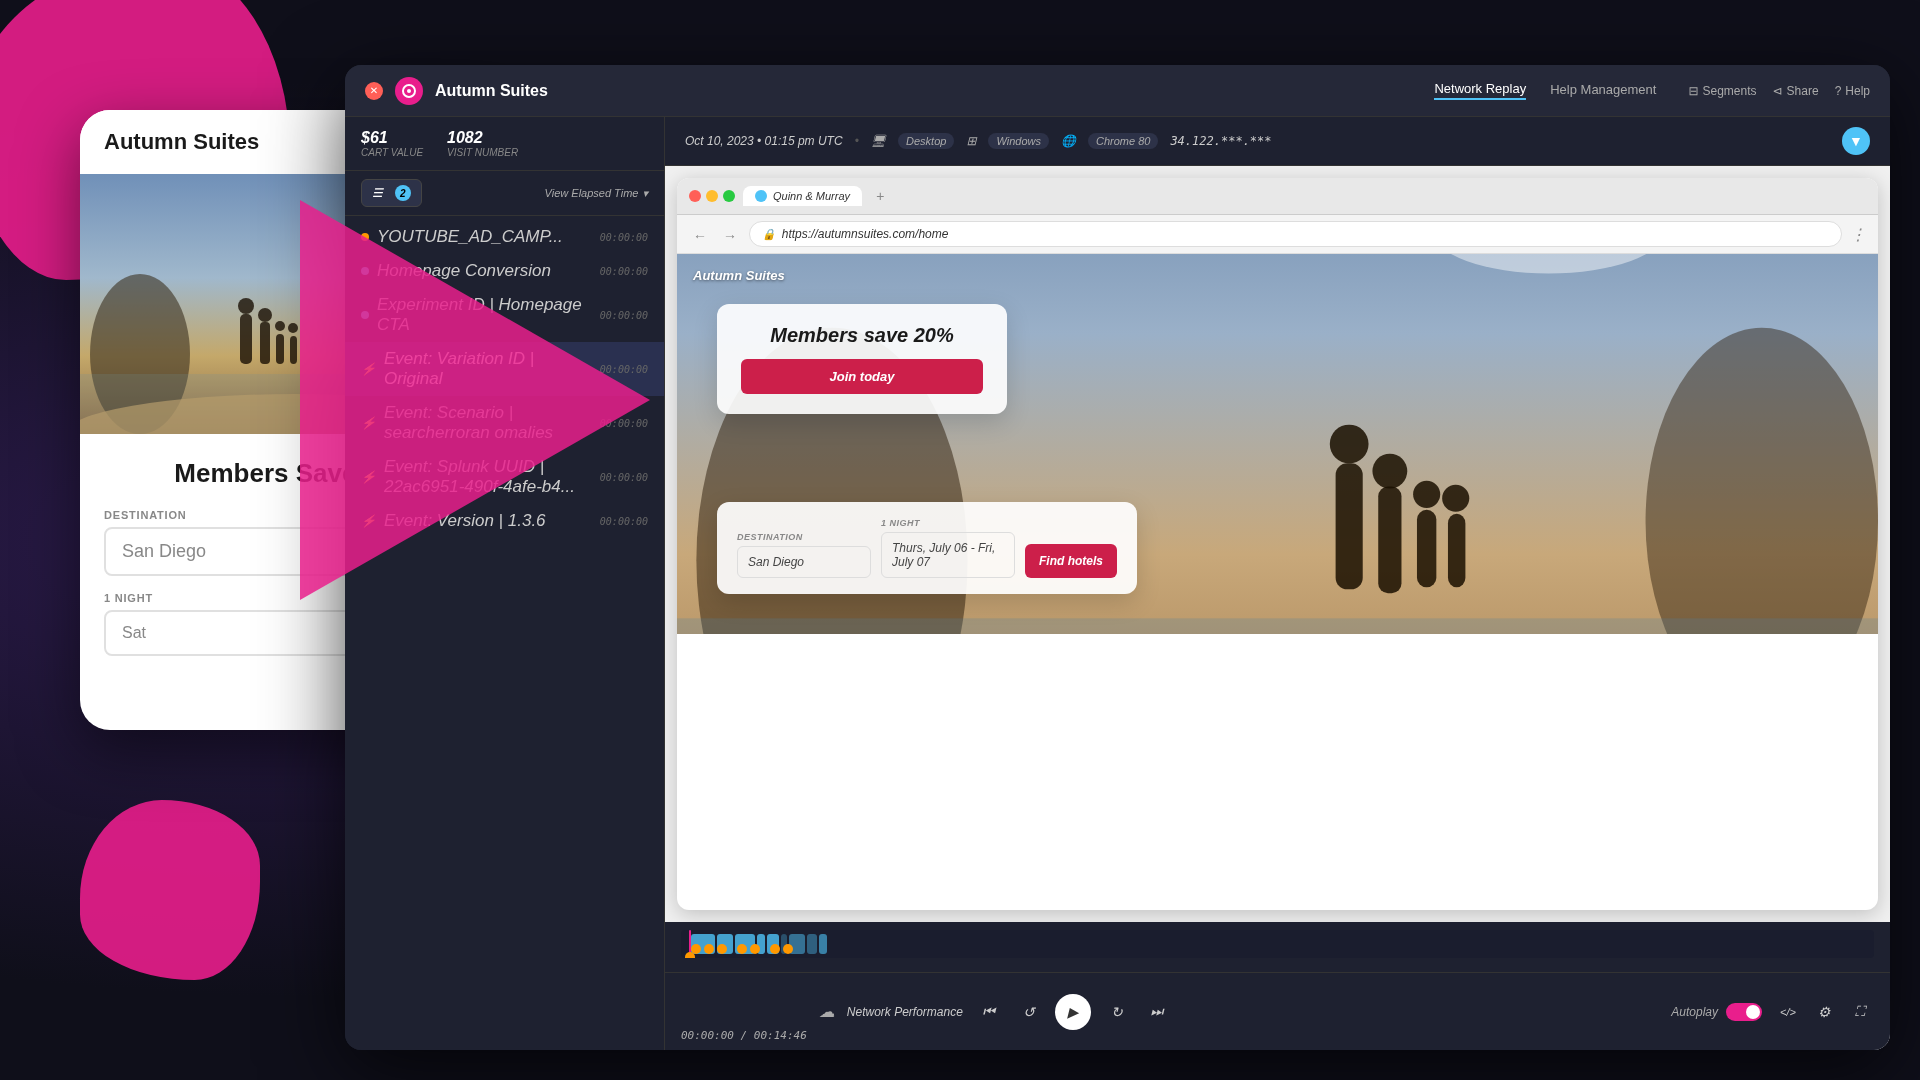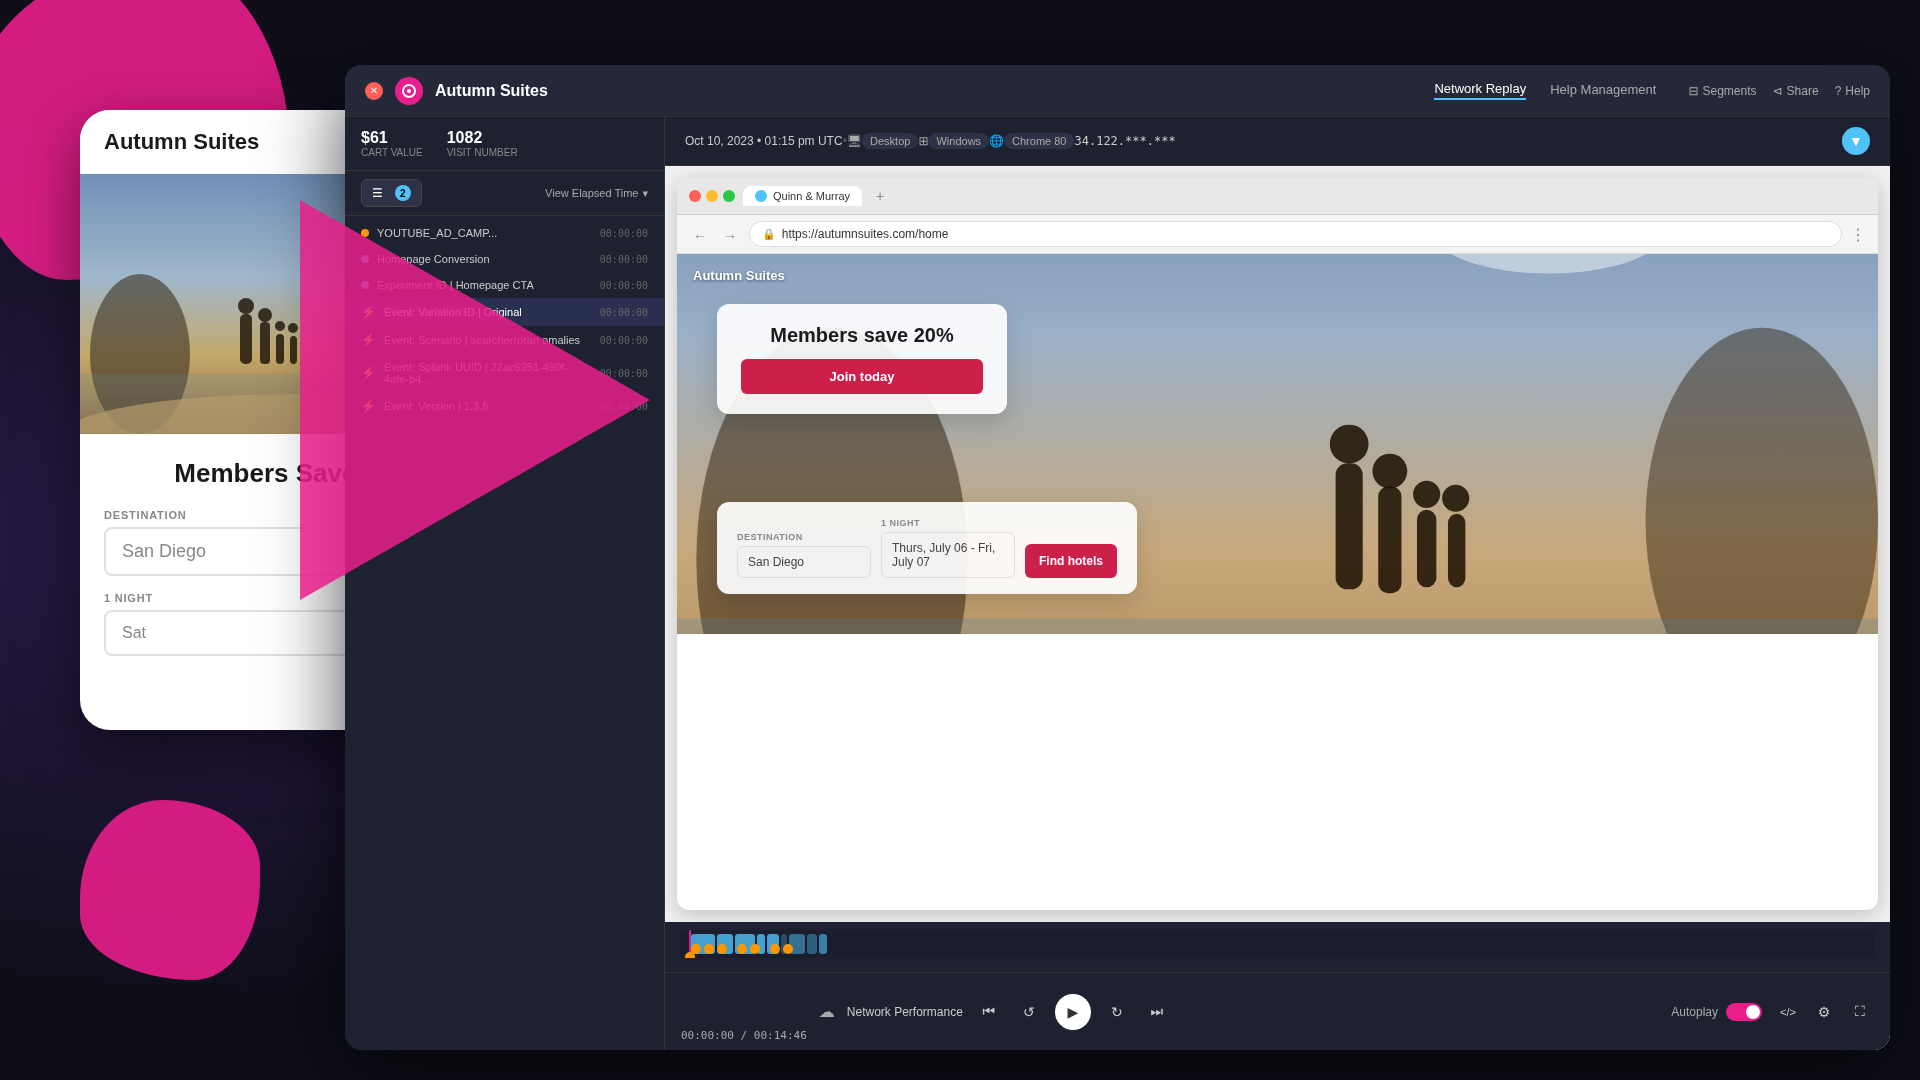--- a/index.html
+++ b/index.html
@@ -231,20 +231,21 @@
       display: flex;
       align-items: center;
       gap: 4px;
     }
 
     
     .session-content {
       display: flex;
       flex: 1;
       overflow: hidden;
+      font-style: italic;
     }
 
     
     .events-panel {
       width: 320px;
       background: #1e2130;
       border-right: 1px solid #333;
       display: flex;
       flex-direction: column;
       flex-shrink: 0;
@@ -327,21 +328,21 @@
     }
     .event-dot {
       width: 8px;
       height: 8px;
       border-radius: 50%;
       flex-shrink: 0;
     }
     .event-dot.orange { background: #ff9800; }
     .event-dot.blue { background: #4fc3f7; }
     .event-name {
-      font-size: 11px;
+      font-size: 17px;
       color: #ccc;
       flex: 1;
     }
     .event-time {
       font-size: 10px;
       color: #666;
       font-family: monospace;
     }
     .event-item.highlight { background: #2a3050; }
     .event-item.highlight .event-name { color: #fff; }
@@ -354,20 +355,21 @@
       background: #f0f0f0;
       overflow: hidden;
     }
 
     
     .session-info-bar {
       background: #1e2130;
       padding: 10px 20px;
       display: flex;
       align-items: center;
+      gap: 12px;
       border-bottom: 1px solid #333;
       flex-shrink: 0;
     }
     .info-date {
       font-size: 12px;
       color: #ccc;
     }
     .info-separator { color: #555; font-size: 12px; }
     .info-icon { font-size: 12px; color: #aaa; }
     .info-tag {

